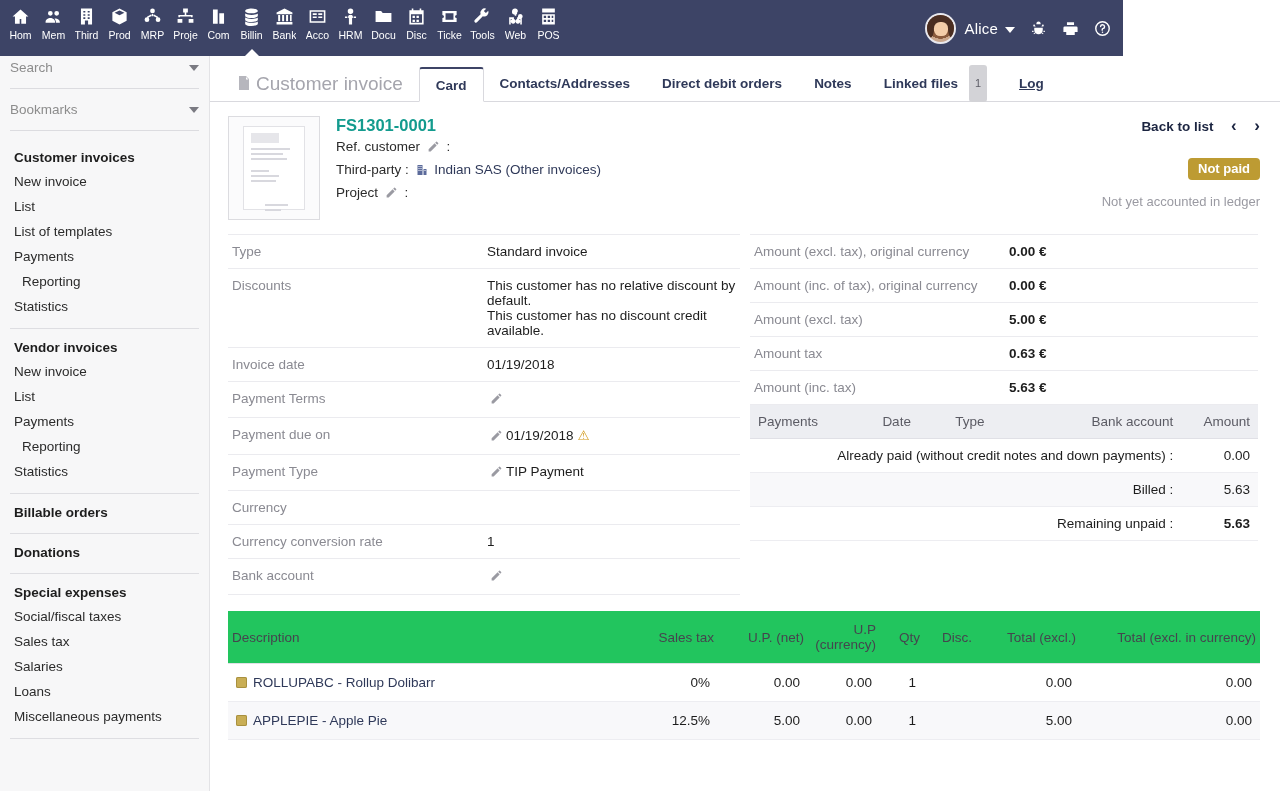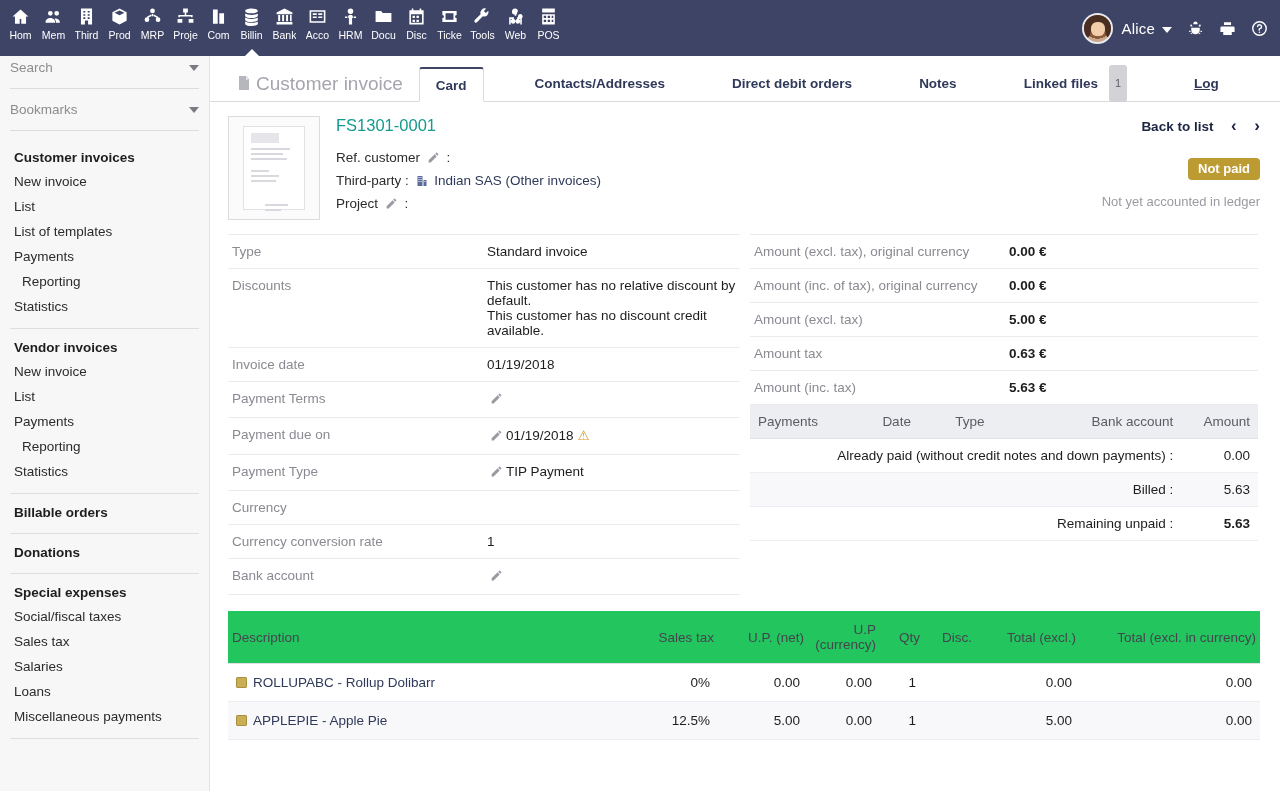--- a/index.html
+++ b/index.html
@@ -9,21 +9,21 @@
     overflow: hidden;
     background: #ffffff;
     font-family: "Liberation Sans", sans-serif;
     font-size: 13px;
     color: #2b2b2b;
   }
 
   
   #topbar {
     position: absolute; top: 0; left: 0;
-    width: 1280px; height: 56px;
+    width: 1123px; height: 56px;
     background: #3d4466;
     display: flex; align-items: flex-start;
     z-index: 20;
   }
   #mainmenu {
     display: flex; align-items: flex-start;
     padding-left: 4px; height: 56px;
   }
   .mm-item {
     width: 33px; height: 56px;
@@ -173,22 +173,22 @@
   }
   #thumb .page {
     width:62px; height:84px; background:#fff;
     border:1px solid #e2e2e6; padding:6px 7px;
   }
   #thumb .ln { height:2px; background:#d8d8de; margin-bottom:3px; }
   #thumb .blk { height:10px; background:#e6e6ea; width:60%; margin-bottom:5px; }
 
   #bannerinfo { flex:1; }
   #invref {
-    color:#139b8e; font-size:16.5px; font-weight:normal;
-    text-decoration:none; display:inline-block; margin-bottom:12px;
+    color:#139b8e; font-size:16.5px; font-weight:bold;
+    text-decoration:none; display:inline-block; margin-bottom:1px;
   }
   .binfo-row {
     font-size:13.5px; color:#2b2b2b; line-height:21px;
   }
   .binfo-row a { color:#2f3959; text-decoration:none; }
   .pencil { display:inline-block; vertical-align:-2px; margin:0 3px; }
 
   #bannerright { text-align:right; width:290px; flex:none; }
   .backtolist {
     font-size:13.5px; font-weight:bold; color:#1b2440;
@@ -475,21 +475,21 @@
 
   <div id="tabs">
     <span class="tab obj">
       <span>
         <svg width="12" height="14" viewBox="0 0 12 14" fill="#b6b6bd">
             <path d="M1 0h7l3 3v11H1V0zm7 1v2.5h2.5L8 1z"></path>
           </svg>
       </span>
       <span>Customer invoice</span>
     </span>
-    <span id="tab-list" style="display:flex;align-items:flex-end;gap:35px;">
+    <span id="tab-list" style="display:flex;align-items:flex-end;">
         <a href="#" class="tab active">
           <span>Card</span>
         </a>
         <a href="#" class="tab">
           <span>Contacts/Addresses</span>
         </a>
         <a href="#" class="tab">
           <span>Direct debit orders</span>
         </a>
         <a href="#" class="tab">

